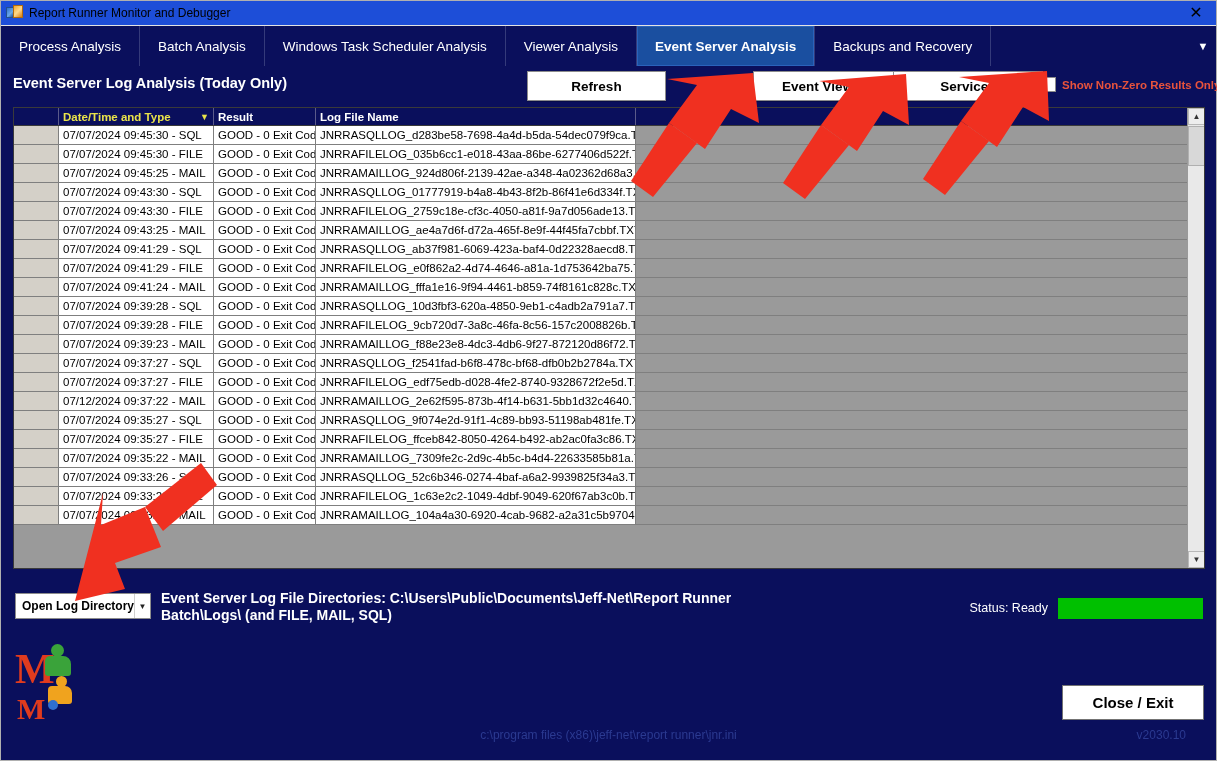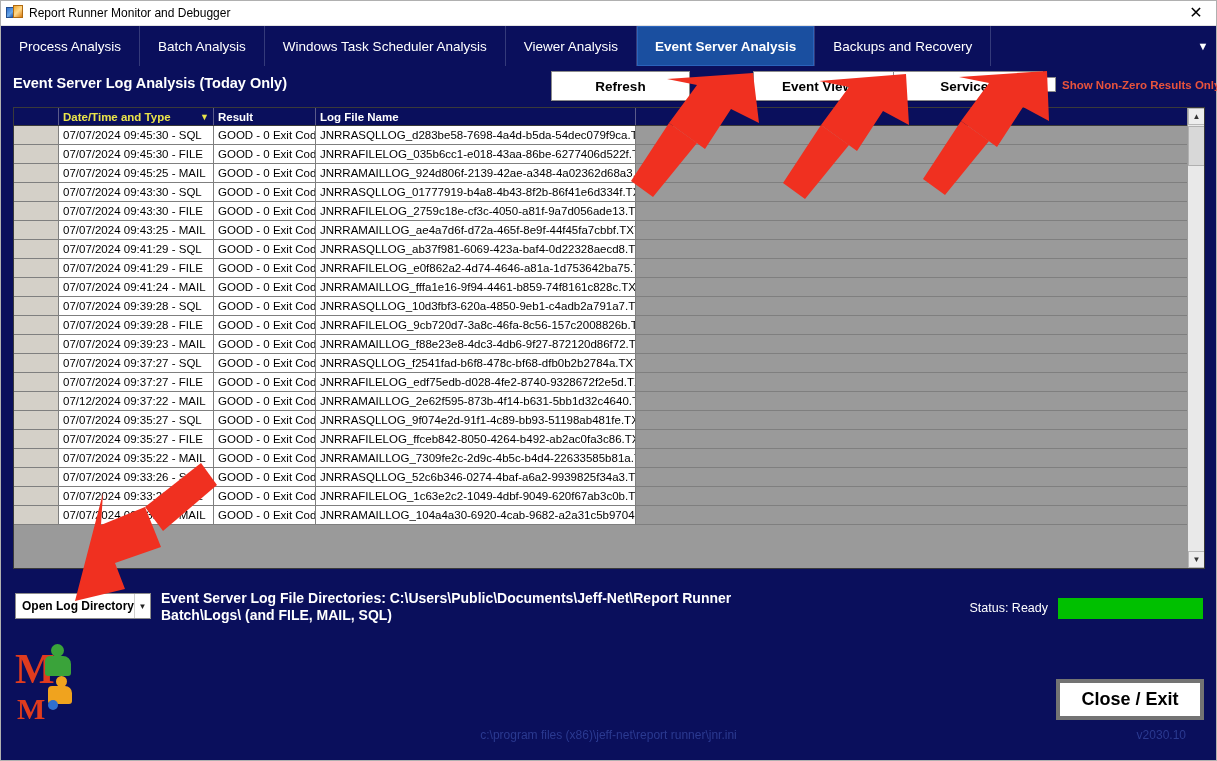--- a/index.html
+++ b/index.html
@@ -20,21 +20,21 @@
     background: #0a0f5c;
     box-sizing: border-box;
     border: 1px solid #b0b0b0;
   }
 
   
   .titlebar {
     position: absolute;
     top: 0; left: 0; right: 0;
     height: 24px;
-    background: #ffffff;
+    background: #1d4ed8;
     display: flex;
     align-items: center;
     border-bottom: 1px solid #e3e3e3;
   }
   .titlebar .app-icon {
     width: 18px; height: 16px;
     margin-left: 5px; margin-right: 5px;
     position: relative;
   }
   .app-icon .k1 {
@@ -125,21 +125,21 @@
     border: 1px solid #8c8c8c;
     box-shadow: 0 1px 0 #00000033;
     font-size: 13.5px;
     color: #000;
     font-weight: bold;
     display: flex;
     align-items: center;
     justify-content: center;
     cursor: default;
   }
-  #btn-refresh { left: 550px; top: 70px; width: 137px; height: 28px; }
+  #btn-refresh { left: 526px; top: 70px; width: 137px; height: 28px; }
   #btn-event-viewer { left: 752px; top: 70px; width: 140px; height: 28px; }
   #btn-services { left: 892px; top: 70px; width: 148px; height: 28px; }
 
   .checkbox-wrap {
     position: absolute;
     left: 1040px; top: 76px;
     display: flex;
     align-items: center;
   }
   .checkbox-box {
@@ -379,25 +379,25 @@
     left: 0; right: 0; bottom: 18px;
     text-align: center;
     color: #2b3a91;
     font-size: 12px;
   }
   .close-exit {
     position: absolute;
     right: 12px; bottom: 40px;
     width: 140px; height: 33px;
     background: #ffffff;
-    border: 4px solid #737373;
+    border: 1px solid #737373;
     display: flex;
     align-items: center;
     justify-content: center;
-    font-size: 18px;
+    font-size: 15px;
     font-weight: bold;
     color: #000;
   }
   .version {
     position: absolute;
     right: 30px; bottom: 18px;
     color: #2b3a91;
     font-size: 12px;
   }
 

